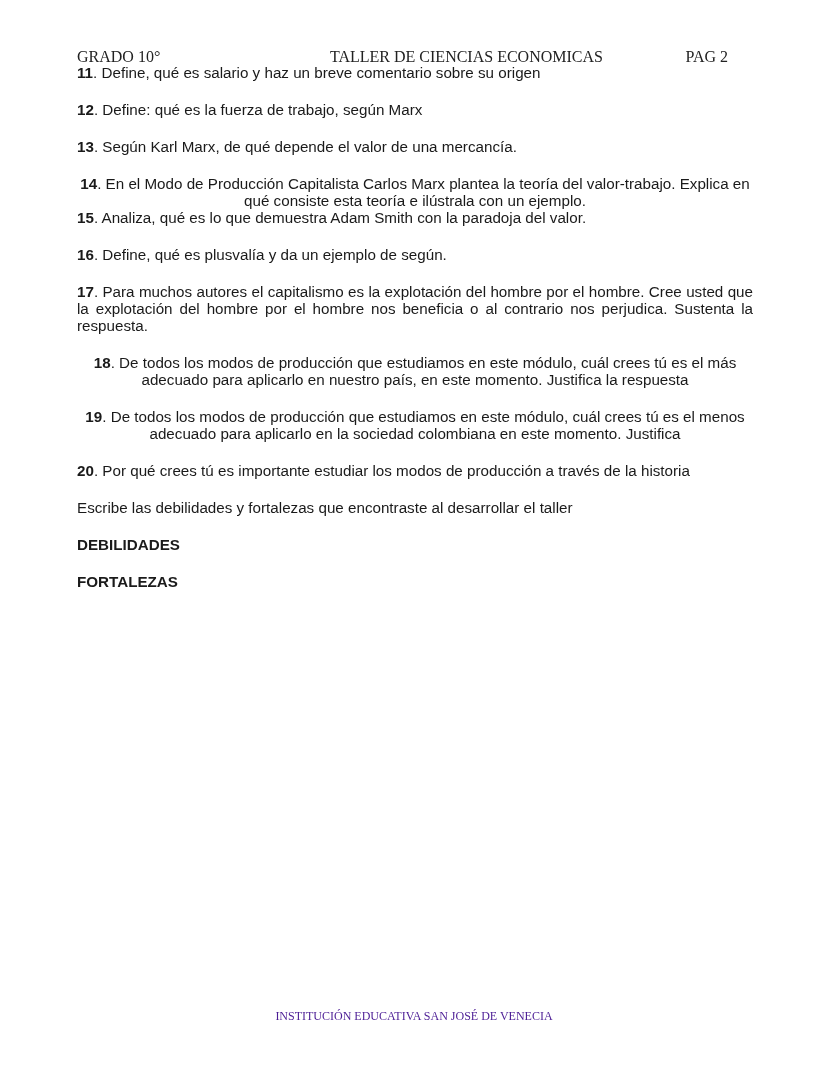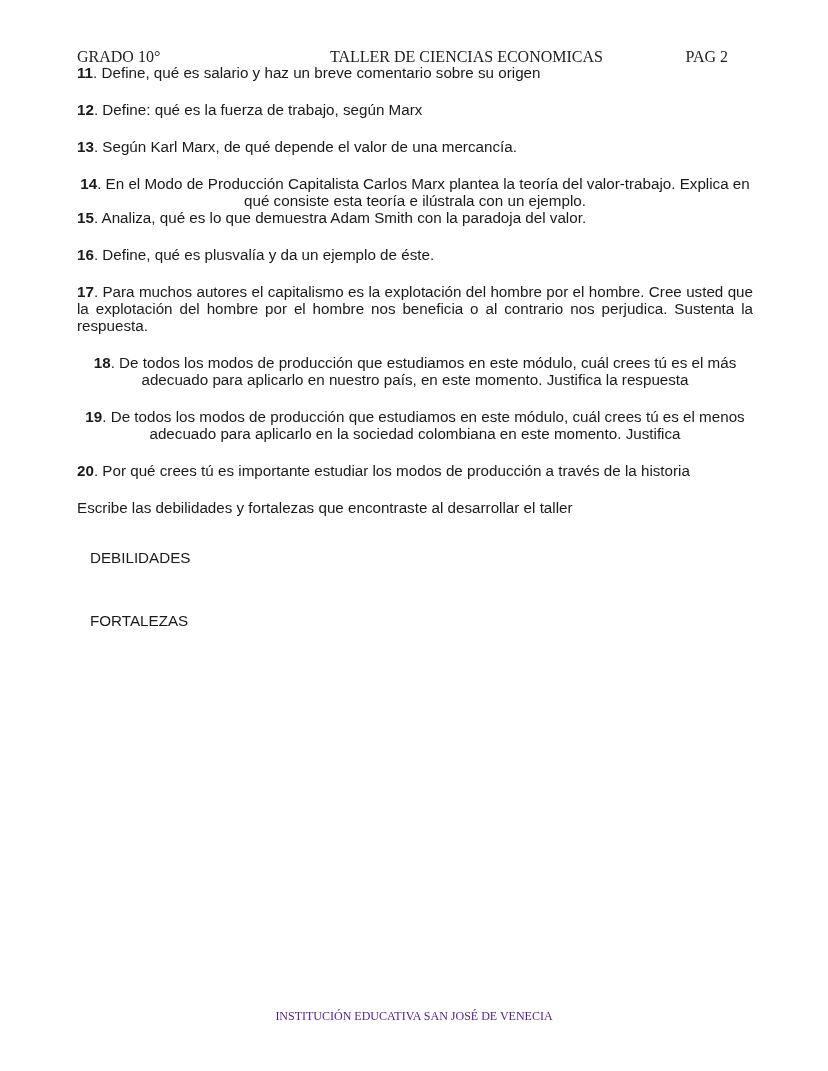--- a/index.html
+++ b/index.html
@@ -7,21 +7,21 @@
   .header { position:absolute; top:48px; left:77px; width:651px; height:16px;
             font-family:"Liberation Serif", serif; font-size:16px; color:#222; }
   .header .left { position:absolute; left:0; top:0; }
   .header .center { position:absolute; left:253px; top:0; }
   .header .right { position:absolute; right:0; top:0; }
   .body { position:absolute; top:64px; left:77px; width:676px;
           font-family:"Liberation Sans", sans-serif; font-size:15.2px; line-height:17px; color:#1a1a1a; }
   .q { margin:0; text-align:justify; }
   .q b { font-weight:bold; }
   .gap { height:20px; }
-  .heading { font-weight:normal; margin:13px; }
+  .heading { font-weight:bold; margin:0; }
   .footer { position:absolute; top:1009px; left:0; width:828px; text-align:center;
             font-family:"Liberation Serif", serif; font-size:12px; color:#4c1d95; }
 </style>
 </head>
 <body>
 
 <div class="header">
   <span class="left">GRADO 10°</span>
   <span class="center">TALLER DE CIENCIAS ECONOMICAS</span>
   <span class="right">PAG 2</span>
@@ -30,21 +30,21 @@
 <div class="body">
   <p class="q"><b>11</b><span>. Define, qué es salario y haz un breve comentario sobre su origen</span></p>
   <div class="gap"></div>
   <p class="q"><b>12</b><span>. Define: qué es la fuerza de trabajo, según Marx</span></p>
   <div class="gap"></div>
   <p class="q"><b>13</b><span>. Según Karl Marx, de qué depende el valor de una mercancía.</span></p>
   <div class="gap"></div>
   <p class="q" style="text-align:center;"><b>14</b><span>. En el Modo de Producción Capitalista Carlos Marx plantea la teoría del valor-trabajo. Explica en qué consiste esta teoría e ilústrala con un ejemplo.</span></p>
   <p class="q"><b>15</b><span>. Analiza, qué es lo que demuestra Adam Smith con la paradoja del valor.</span></p>
   <div class="gap"></div>
-  <p class="q"><b>16</b><span>. Define, qué es plusvalía y da un ejemplo de éste.</span></p>
+  <p class="q"><b>16</b><span>. Define, qué es plusvalía y da un ejemplo de según.</span></p>
   <div class="gap"></div>
   <p class="q"><b>17</b><span>. Para muchos autores el capitalismo es la explotación del hombre por el hombre. Cree usted que la explotación del hombre por el hombre nos beneficia o al contrario nos perjudica. Sustenta la respuesta.</span></p>
   <div class="gap"></div>
   <p class="q" style="text-align:center;"><b>18</b><span>. De todos los modos de producción que estudiamos en este módulo, cuál crees tú es el más adecuado para aplicarlo en nuestro país, en este momento. Justifica la respuesta</span></p>
   <div class="gap"></div>
   <p class="q" style="text-align:center;"><b>19</b><span>. De todos los modos de producción que estudiamos en este módulo, cuál crees tú es el menos adecuado para aplicarlo en la sociedad colombiana en este momento. Justifica</span></p>
   <div class="gap"></div>
   <p class="q"><b>20</b><span>. Por qué crees tú es importante estudiar los modos de producción a través de la historia</span></p>
   <div class="gap"></div>
   <p class="q">Escribe las debilidades y fortalezas que encontraste al desarrollar el taller</p>

